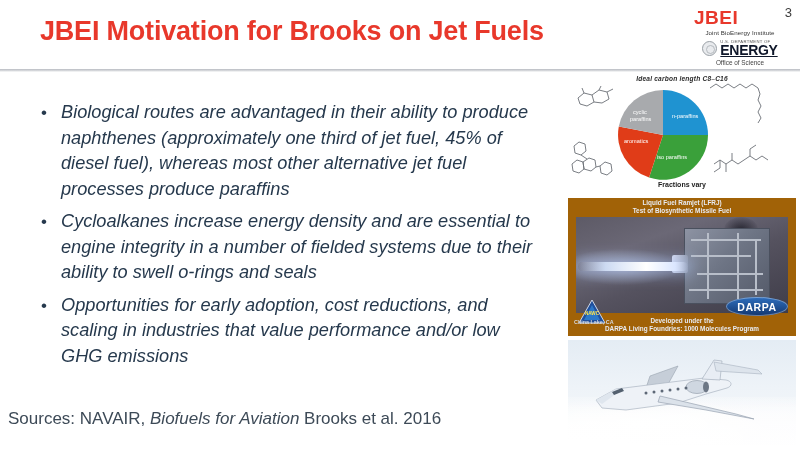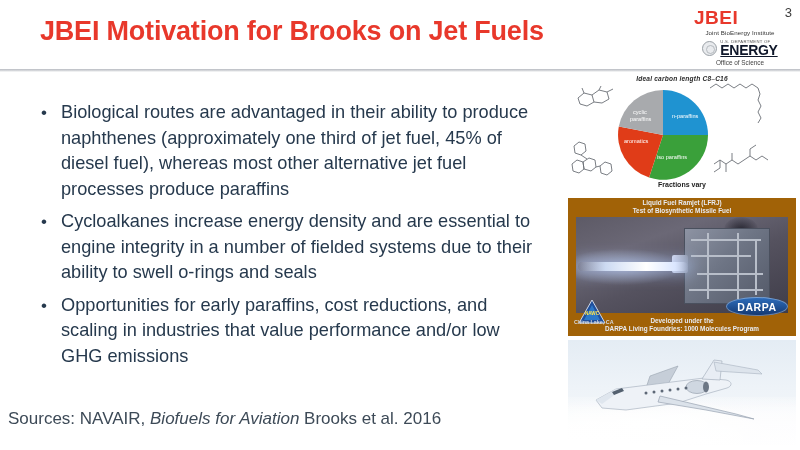--- a/index.html
+++ b/index.html
@@ -72,21 +72,21 @@
   }
   .bullet {
     display:flex; margin-bottom:7px;
   }
   .bullet-dot {
     width:20px; flex:none; color:#26394d;
     font-size:17px; line-height:25.5px; text-align:left;
     padding-left:5px;
   }
   .bullet-text {
-    color:#26394d; font-size:18.2px; line-height:25.5px;
+    color:#26394d; font-size:18.2px; line-height:25.5px;font-style:italic;
   }
 
   
   #sources {
     position:absolute; left:8px; bottom:21px;
     font-size:17px; color:#3d4a57;
   }
   #sources .it { font-style:italic; }
 
   
@@ -230,21 +230,21 @@
   <div class="bullet">
     <div class="bullet-dot">•</div>
     <div class="bullet-text">Biological routes are advantaged in their ability to produce naphthenes (approximately one third of jet fuel, 45% of diesel fuel), whereas most other alternative jet fuel processes produce paraffins</div>
   </div>
   <div class="bullet">
     <div class="bullet-dot">•</div>
     <div class="bullet-text">Cycloalkanes increase energy density and are essential to engine integrity in a number of fielded systems due to their ability to swell o-rings and seals</div>
   </div>
   <div class="bullet">
     <div class="bullet-dot">•</div>
-    <div class="bullet-text">Opportunities for early paraffins, cost reductions, and scaling in industries that value performance and/or low GHG emissions</div>
+    <div class="bullet-text">Opportunities for early adoption, cost reductions, and scaling in industries that value performance and/or low GHG emissions</div>
   </div>
 </div>
 
 <div id="sources">
   <span>Sources: NAVAIR, </span><span class="it">Biofuels for Aviation</span><span> Brooks et al. 2016</span>
 </div>
 
 <div id="pie-figure">
   <div id="pie-caption-top">Ideal carbon length C8–C16</div>
 

